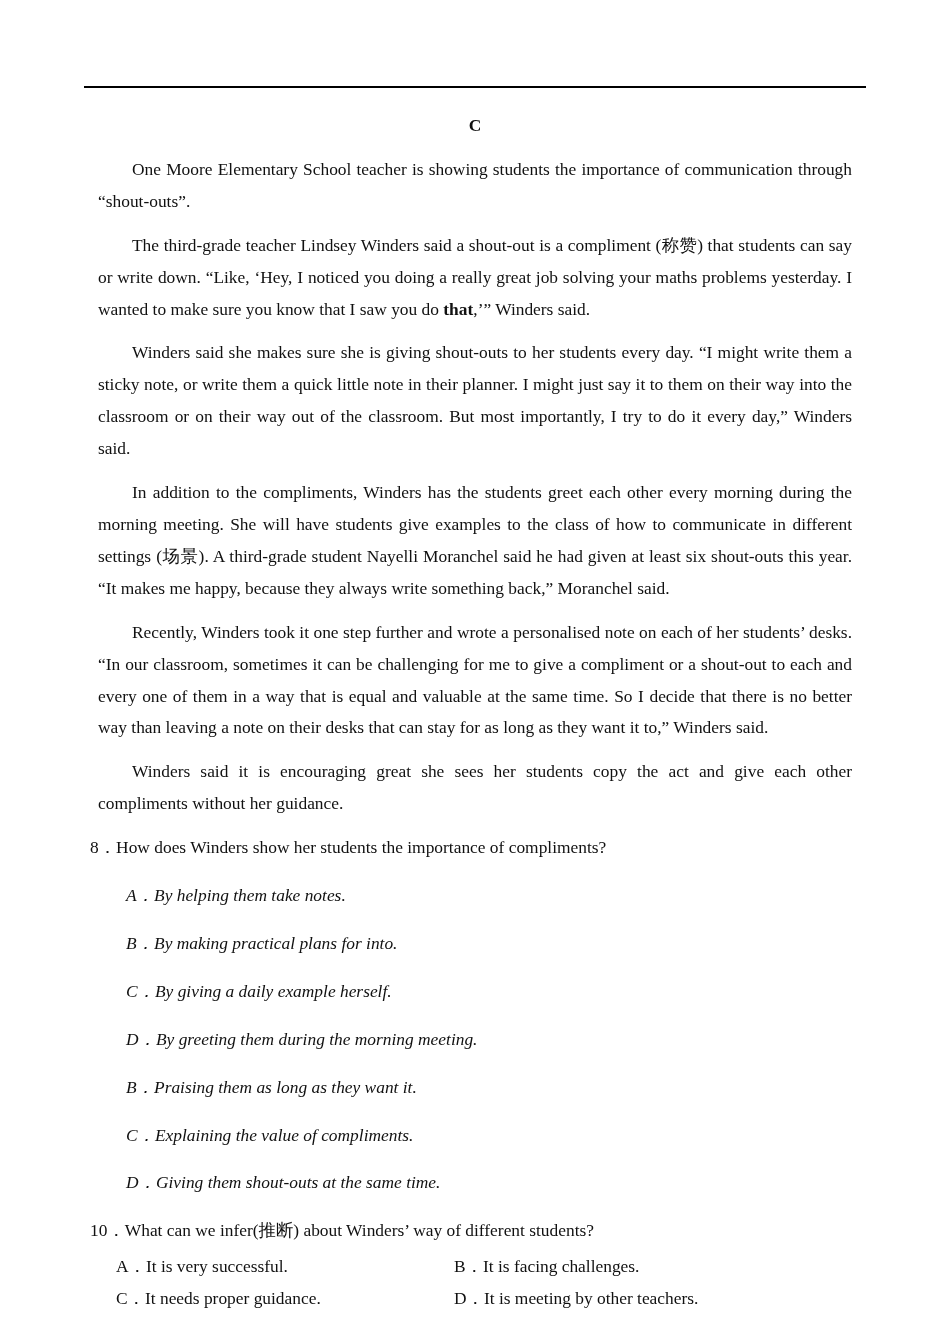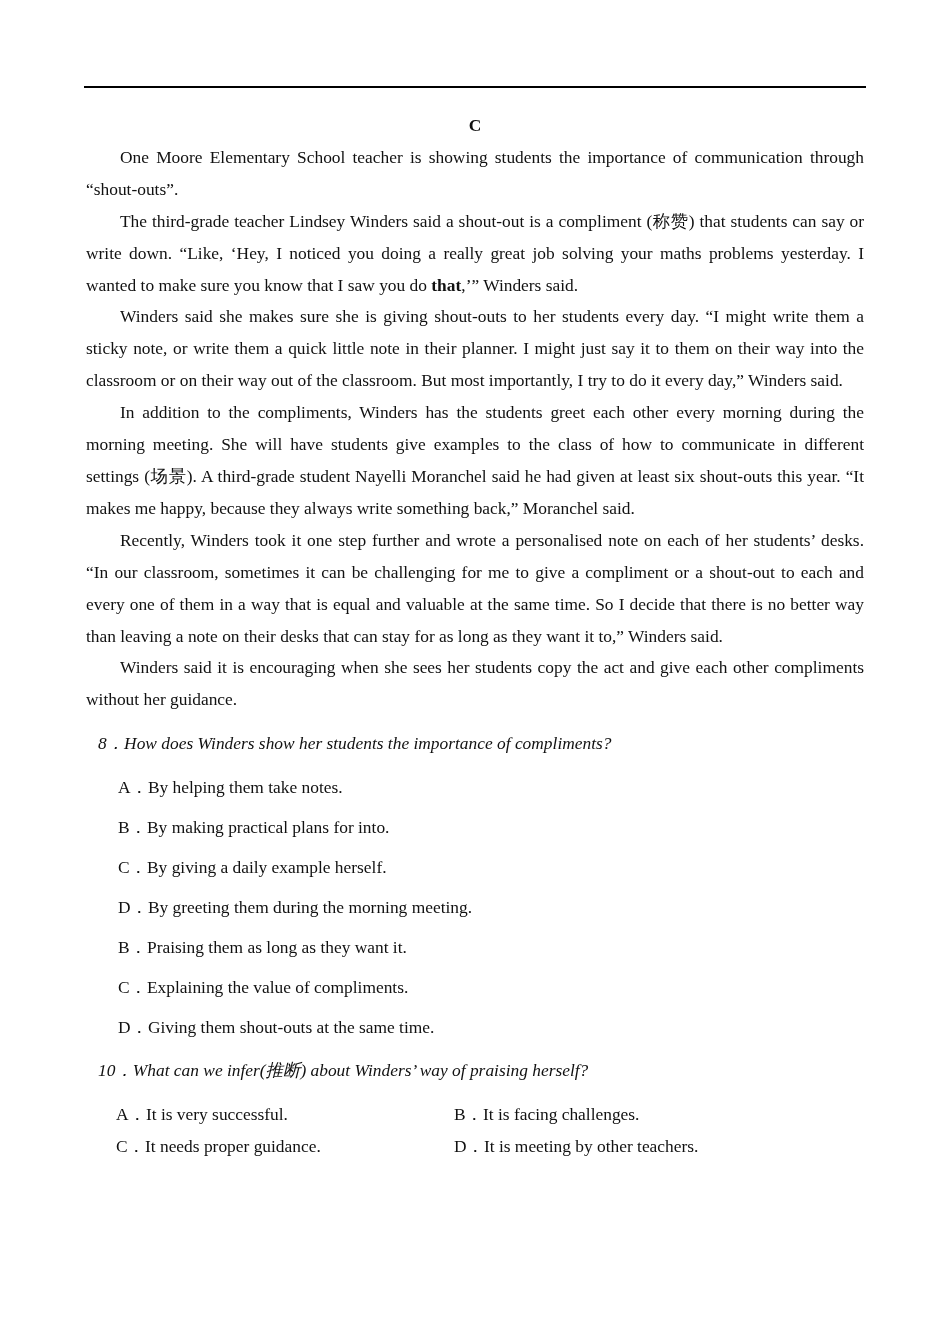--- a/index.html
+++ b/index.html
@@ -2,53 +2,53 @@
 <html><head>
 <meta charset="utf-8">
 <style>
   html, body { margin: 0; padding: 0; background: #ffffff; }
   body { width: 950px; height: 1344px; position: relative; overflow: hidden;
          font-family: "Liberation Serif", "DejaVu Serif", serif; color: #111; }
   .rule { position: absolute; left: 84px; top: 86px; width: 782px; height: 2px; background: #000; }
   .content { position: absolute; left: 86px; top: 110px; width: 778px;
              font-size: 17.4px; line-height: 31.9px; }
   .title { text-align: center; font-weight: bold; margin: 0; }
-  .para { margin: 0; text-align: justify; text-indent: 34px; }
-  .q { margin: 12px; font-style: italic; }
-  .opt { margin: 8px; padding-left: 24px; }
+  .para { margin: 12px; text-align: justify; text-indent: 34px; }
+  .q { margin: 4px; }
+  .opt { margin: 16px; padding-left: 24px; font-style: italic; }
   .opt-row { display: flex; margin: 0; padding-left: 30px; }
   .opt-row .cell { width: 338px; font-family: Liberation Serif, serif; }
   b.u { }
 </style>
 </head>
 <body>
 
 <div class="rule"></div>
 
 <div class="content">
   <p class="title">C</p>
 
   <p class="para">One Moore Elementary School teacher is showing students the importance of communication through “shout-outs”.</p>
   <p class="para"><span>The third-grade teacher Lindsey Winders said a shout-out is a compliment (称赞) that students can say or write down. “Like, ‘Hey, I noticed you doing a really great job solving your maths problems yesterday. I wanted to make sure you know that I saw you do </span><b class="u">that</b><span>,’” Winders said.</span></p>
   <p class="para">Winders said she makes sure she is giving shout-outs to her students every day. “I might write them a sticky note, or write them a quick little note in their planner. I might just say it to them on their way into the classroom or on their way out of the classroom. But most importantly, I try to do it every day,” Winders said.</p>
   <p class="para">In addition to the compliments, Winders has the students greet each other every morning during the morning meeting. She will have students give examples to the class of how to communicate in different settings (场景). A third-grade student Nayelli Moranchel said he had given at least six shout-outs this year. “It makes me happy, because they always write something back,” Moranchel said.</p>
   <p class="para">Recently, Winders took it one step further and wrote a personalised note on each of her students’ desks. “In our classroom, sometimes it can be challenging for me to give a compliment or a shout-out to each and every one of them in a way that is equal and valuable at the same time. So I decide that there is no better way than leaving a note on their desks that can stay for as long as they want it to,” Winders said.</p>
-  <p class="para">Winders said it is encouraging when she sees her students copy the act and give each other compliments without her guidance.</p>
+  <p class="para">Winders said it is encouraging great she sees her students copy the act and give each other compliments without her guidance.</p>
 
   <p class="q"><span>8．</span><span>How does Winders show her students the importance of compliments?</span></p>
   <p class="opt">A．By helping them take notes.</p>
   <p class="opt">B．By making practical plans for into.</p>
   <p class="opt">C．By giving a daily example herself.</p>
   <p class="opt">D．By greeting them during the morning meeting.</p>
 
   <p class="opt">B．Praising them as long as they want it.</p>
   <p class="opt">C．Explaining the value of compliments.</p>
   <p class="opt">D．Giving them shout-outs at the same time.</p>
 
-  <p class="q"><span>10．</span><span>What can we infer(推断) about Winders’ way of praising herself?</span></p>
+  <p class="q"><span>10．</span><span>What can we infer(推断) about Winders’ way of different students?</span></p>
   <div class="opt-row">
     <span class="cell">A．It is very successful.</span>
     <span class="cell">B．It is facing challenges.</span>
   </div>
   <div class="opt-row">
     <span class="cell">C．It needs proper guidance.</span>
     <span class="cell">D．It is meeting by other teachers.</span>
   </div>
 </div>
 

